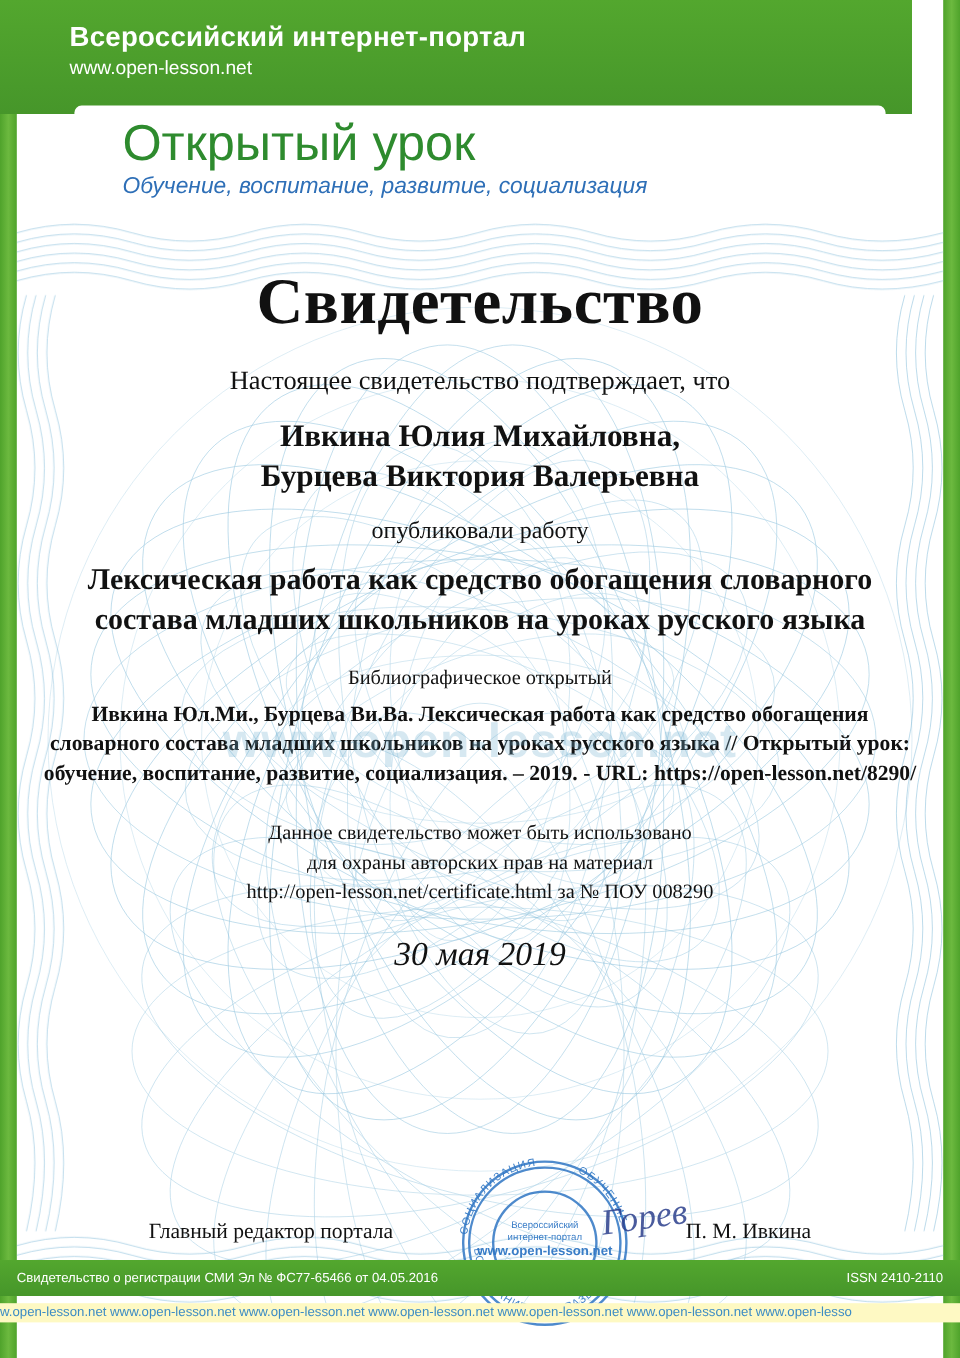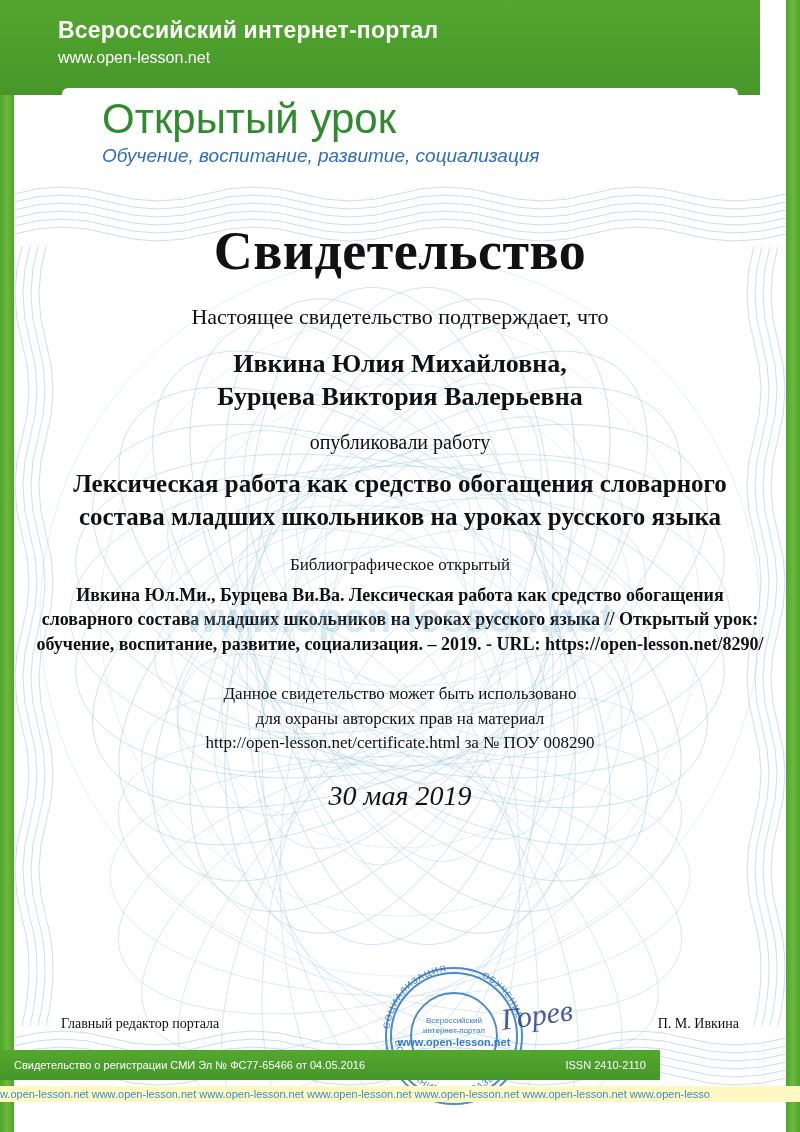--- a/index.html
+++ b/index.html
@@ -195,23 +195,23 @@
 
   
   .sign-row {
     position: absolute;
     left: 0;
     top: 830px;
     width: 772px;
     display: flex;
     align-items: center;
     justify-content: space-between;
-    padding: 0 47px;
+    padding: 0 110px;
     box-sizing: border-box;
-    font-size: 14px;
+    font-size: 18px;
   }
   .sign-title { white-space: nowrap; }
   .sign-name { white-space: nowrap; }
 
   .stamp {
     position: absolute;
     left: 355px;
     top: 765px;
     width: 170px;
     height: 170px;
@@ -243,21 +243,21 @@
     font-size: 11px;
     color: #3d8cc4;
     white-space: nowrap;
     line-height: 16px;
   }
 
   .footer-bar {
     position: absolute;
     left: 0;
     top: 1050px;
-    width: 660px;
+    width: 800px;
     height: 30px;
     background: linear-gradient(180deg, #53a72e 0%, #46962a 100%);
     color: #ffffff;
     font-family: "Liberation Sans", sans-serif;
     font-size: 11px;
     display: flex;
     align-items: center;
     justify-content: space-between;
     padding: 0 14px;
     box-sizing: border-box;

